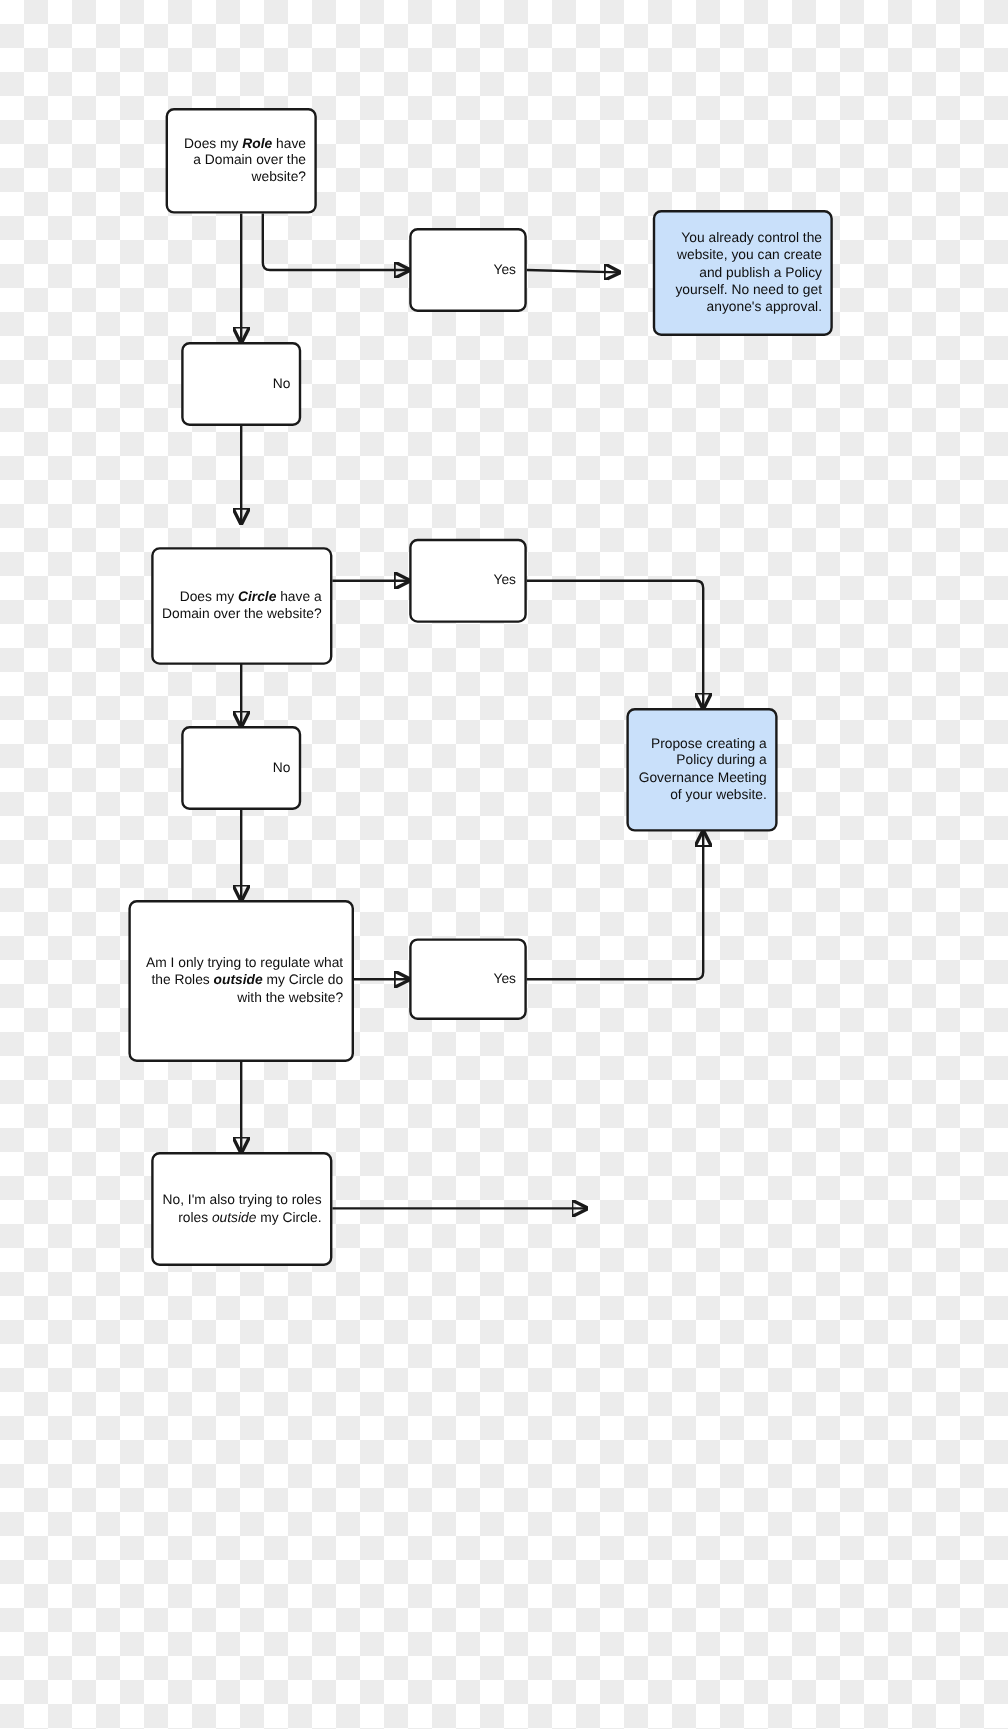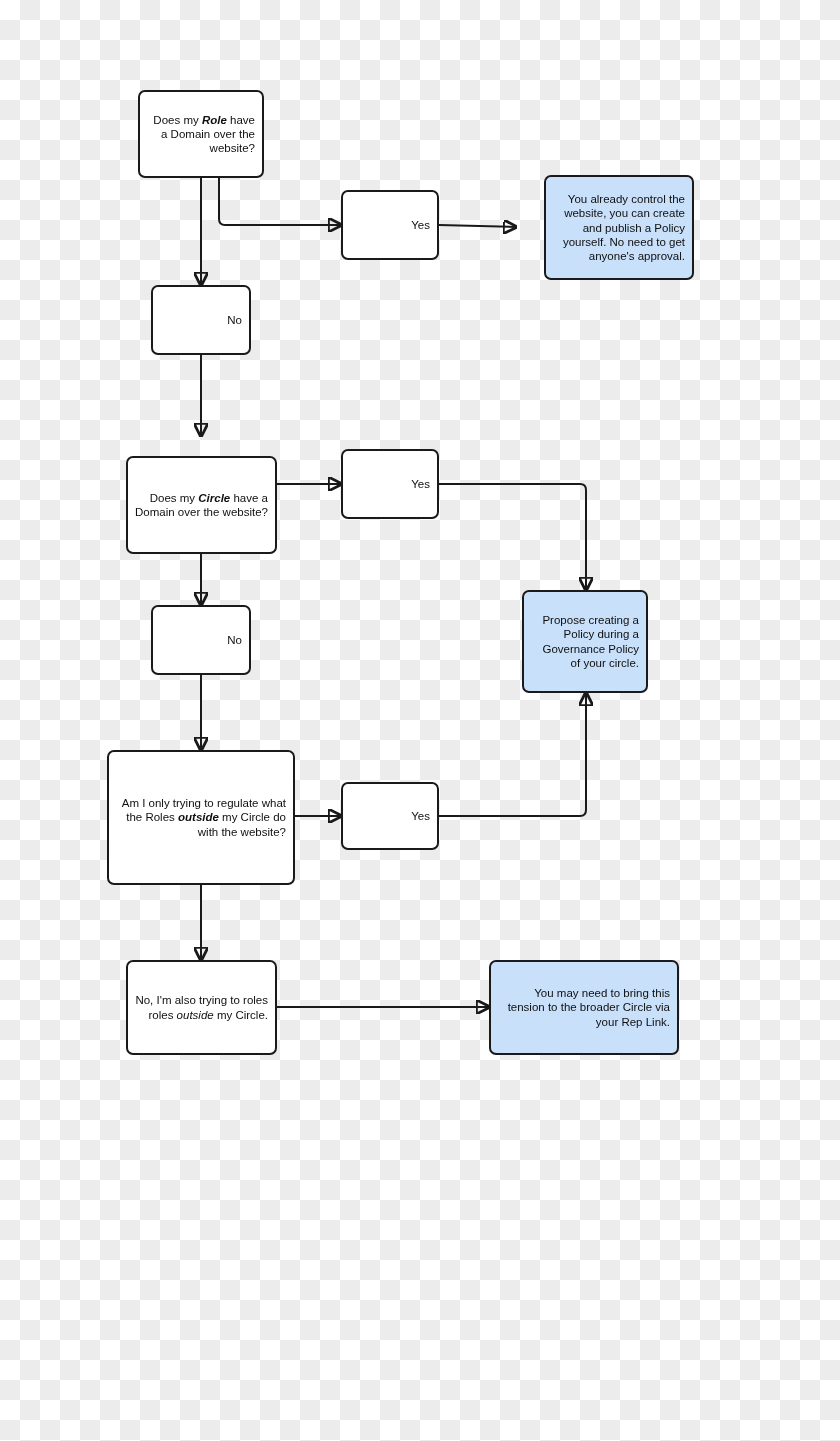--- a/index.html
+++ b/index.html
@@ -117,32 +117,29 @@
 
   <div class="node" style="left:341px; top:449px; width:98px; height:70px;">
     <span class="txt">Yes</span>
   </div>
 
   <div class="node" style="left:151px; top:605px; width:100px; height:70px;">
     <span class="txt">No</span>
   </div>
 
   <div class="node blue" style="left:522px; top:590px; width:126px; height:103px;">
-    <span class="txt">Propose creating a Policy during a Governance Policy of your circle.</span>
+    <span class="txt">Propose creating a Policy during a Governance Meeting of your website.</span>
   </div>
 
   <div class="node" style="left:107px; top:750px; width:188px; height:135px;">
     <span class="txt"><span>Am I only trying to regulate what the Roles </span><b>outside</b><span> my Circle do with the website?</span></span>
   </div>
 
   <div class="node" style="left:341px; top:782px; width:98px; height:68px;">
     <span class="txt">Yes</span>
   </div>
 
   <div class="node" style="left:126px; top:960px; width:151px; height:95px;">
     <span class="txt"><span>No, I'm also trying to roles roles </span><i>outside</i><span> my Circle.</span></span>
   </div>
 
-  <div class="node blue" style="left:489px; top:960px; width:190px; height:95px;">
-    <span class="txt">You may need to bring this tension to the broader Circle via your Rep Link.</span>
-  </div>
 
 </div>
 
 </body></html>

